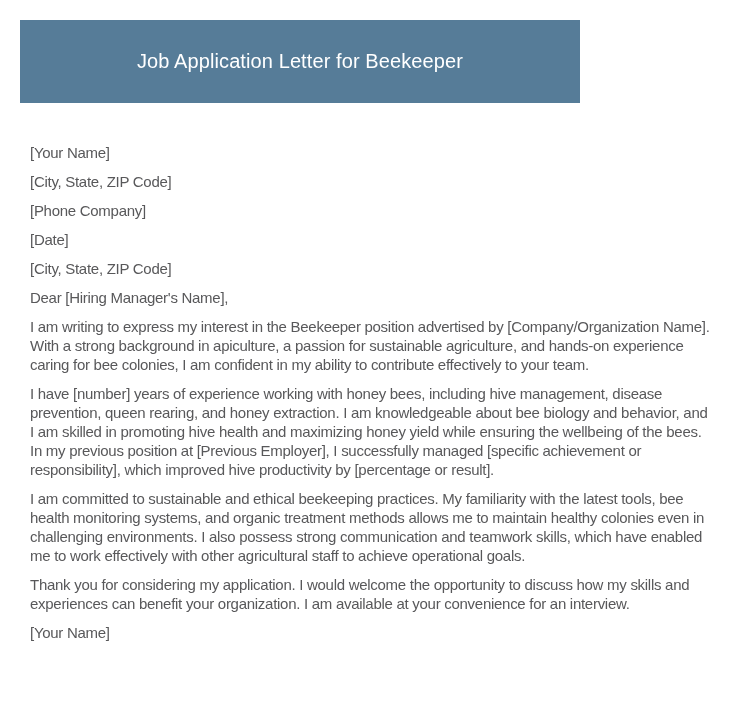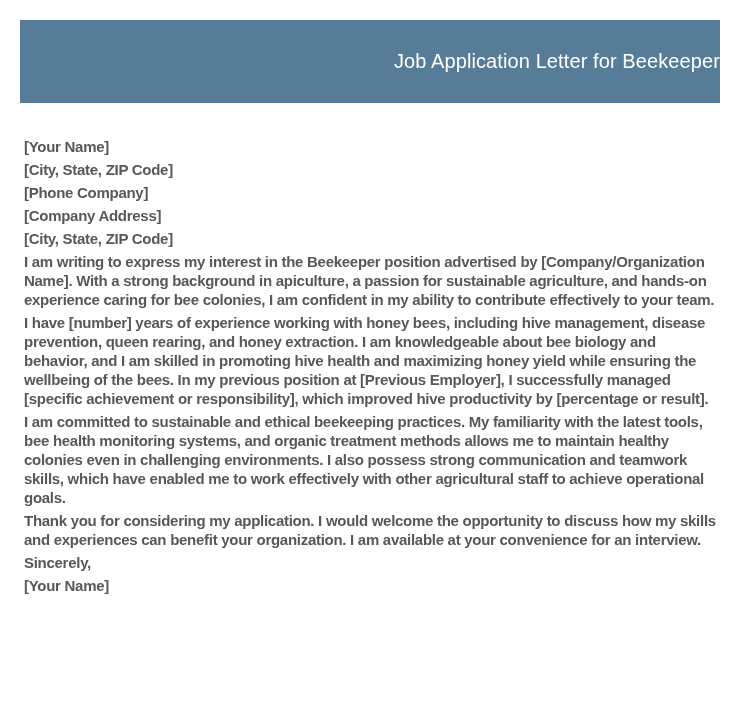--- a/index.html
+++ b/index.html
@@ -15,67 +15,66 @@
   .page {
     position: relative;
     width: 740px;
     height: 724px;
     background: #ffffff;
   }
   .banner {
     position: absolute;
     left: 20px;
     top: 20px;
-    width: 700px;
+    width: 560px;
     height: 83px;
     background: #567c98;
     display: flex;
     align-items: center;
-    justify-content: flex-end;
+    justify-content: center;
   }
   .banner-title {
     margin: 0;
     color: #ffffff;
     font-size: 20px;
     font-weight: 500;
     letter-spacing: 0.1px;
     text-align: center;
   }
   .letter {
     position: absolute;
     left: 20px;
     top: 133px;
     width: 704px;
     font-size: 15px;
     line-height: 19px;
     letter-spacing: -0.28px;
     color: #58585a;
   }
   .letter p {
-    margin: 4px;
+    margin: 10px;
     padding: 0;
-    font-weight: bold;
   }
 </style>
 </head>
 <body>
 
 <div class="page">
 
   <div class="banner">
     <h1 class="banner-title">Job Application Letter for Beekeeper</h1>
   </div>
 
   <div class="letter">
     <p>[Your Name]</p>
     <p>[City, State, ZIP Code]</p>
     <p>[Phone Company]</p>
-    <p>[Company Address]</p>
+    <p>[Date]</p>
     <p>[City, State, ZIP Code]</p>
+    <p>Dear [Hiring Manager's Name],</p>
     <p>I am writing to express my interest in the Beekeeper position advertised by [Company/Organization Name]. With a strong background in apiculture, a passion for sustainable agriculture, and hands-on experience caring for bee colonies, I am confident in my ability to contribute effectively to your team.</p>
     <p>I have [number] years of experience working with honey bees, including hive management, disease prevention, queen rearing, and honey extraction. I am knowledgeable about bee biology and behavior, and I am skilled in promoting hive health and maximizing honey yield while ensuring the wellbeing of the bees. In my previous position at [Previous Employer], I successfully managed [specific achievement or responsibility], which improved hive productivity by [percentage or result].</p>
     <p>I am committed to sustainable and ethical beekeeping practices. My familiarity with the latest tools, bee health monitoring systems, and organic treatment methods allows me to maintain healthy colonies even in challenging environments. I also possess strong communication and teamwork skills, which have enabled me to work effectively with other agricultural staff to achieve operational goals.</p>
     <p>Thank you for considering my application. I would welcome the opportunity to discuss how my skills and experiences can benefit your organization. I am available at your convenience for an interview.</p>
-    <p>Sincerely,</p>
     <p>[Your Name]</p>
   </div>
 
 </div>
 
 </body></html>

